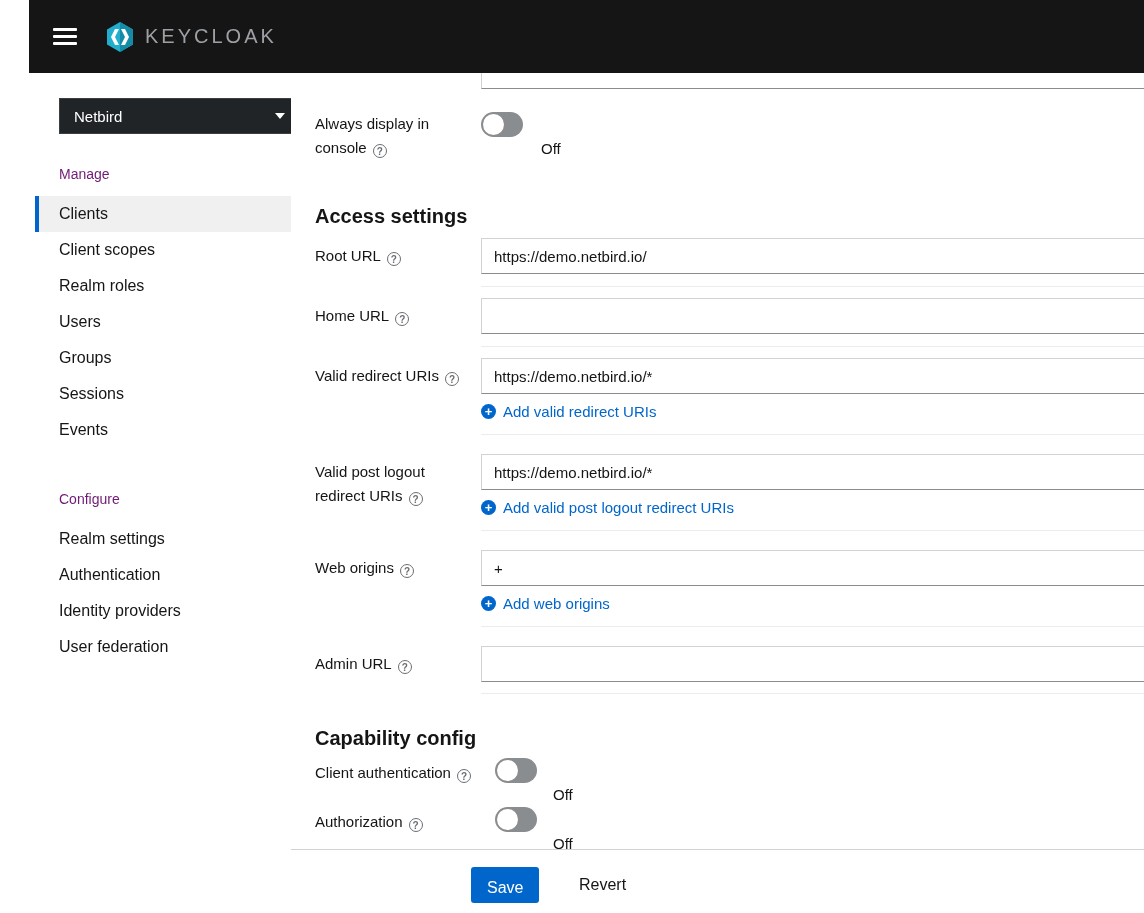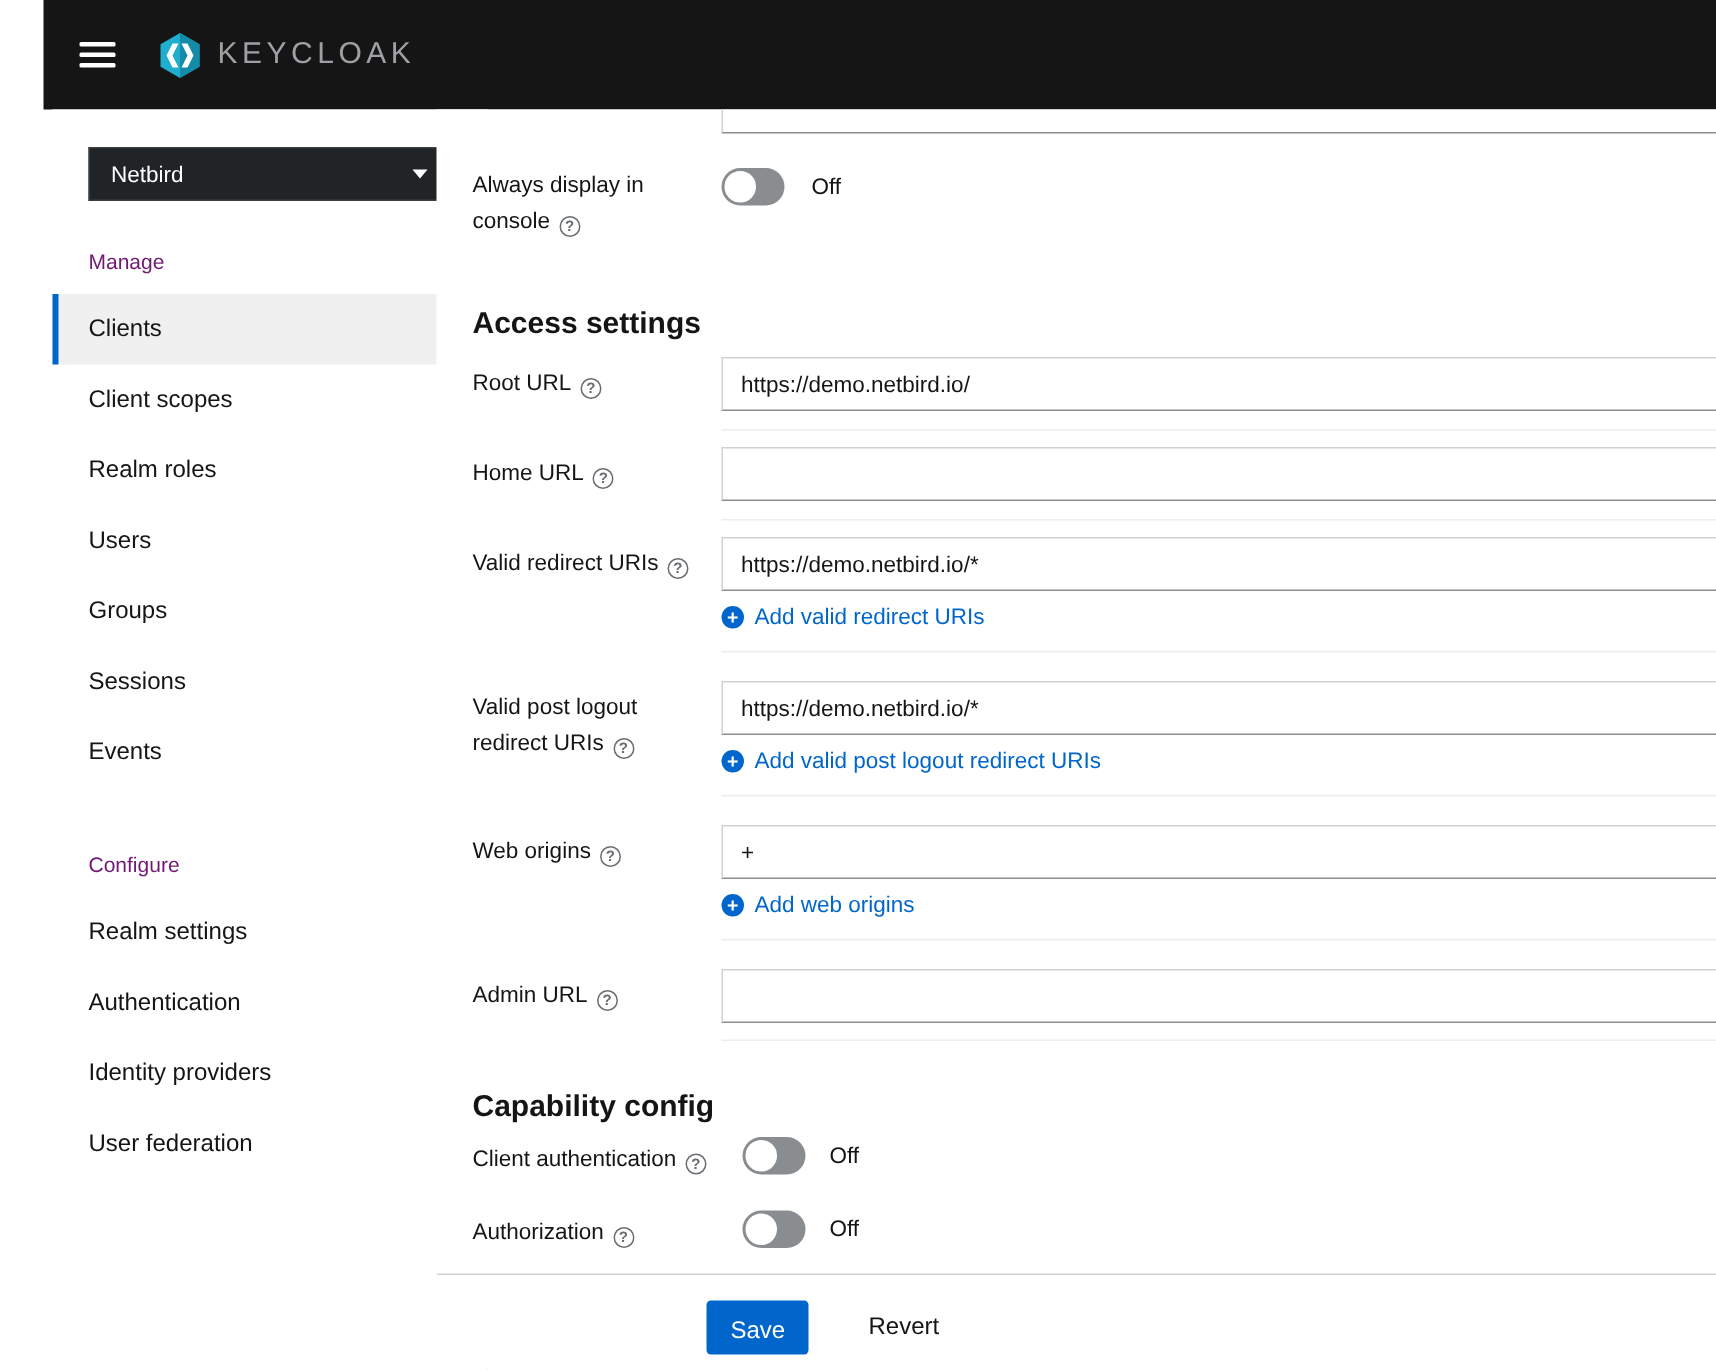--- a/index.html
+++ b/index.html
@@ -17,21 +17,21 @@
   .brand { margin-left:26px; display:flex; align-items:center; gap:8px; cursor:pointer; }
   .brand-text { color:#9da1a5; font-size:20px; letter-spacing:3px; font-weight:500; }
 
   
   .sidebar { position:absolute; left:0; top:73px; width:290px; bottom:0; background:#fff; border-right:1px solid #d2d2d2;margin-left:35px; }
   .realm-select { margin:25px 24px 0 24px; height:36px; background:#212427; border:1px solid #3c3f42; color:#fff; display:flex; align-items:center; justify-content:space-between; padding:0 14px; font-size:15px; cursor:pointer; }
   .caret-down { width:0; height:0; border-left:5px solid transparent; border-right:5px solid transparent; border-top:6px solid #fff; }
   .nav-section-title { margin:30px 0 12px 24px; font-size:14px; color:#701a75; line-height:20px; }
   .nav-section-title.mt-lg { margin-top:41px; }
   .nav-list { list-style:none; margin:0; padding:0; }
-  .nav-item { height:47px; display:flex; align-items:center; padding-left:20px; border-left:4px solid transparent; font-size:16px; color:#151515; cursor:pointer; }
+  .nav-item { height:36px; display:flex; align-items:center; padding-left:20px; border-left:4px solid transparent; font-size:16px; color:#151515; cursor:pointer; }
   .nav-item.active { background:#f0f0f0; border-left-color:#0066cc; }
 
   
   .main { position:absolute; left:291px; top:73px; right:0; bottom:0; background:#fff; overflow:hidden; }
 
   .partial-input { position:absolute; left:190px; right:-2px; top:0; height:16px; background:#fff; border-left:1px solid #d2d2d2; border-bottom:1px solid #8a8d90; }
 
   .flabel { position:absolute; left:24px; width:158px; font-size:15px; line-height:24px; color:#151515; }
   .flabel.wide { width:190px; white-space:nowrap; }
   .qicon { display:inline-block; width:14px; height:14px; line-height:13px; border:1px solid #6a6e73; border-radius:50%; color:#6a6e73; font-size:10px; font-weight:bold; text-align:center; margin-left:6px; vertical-align:-2px; cursor:pointer; }
@@ -39,21 +39,21 @@
   .finput { position:absolute; left:190px; right:-2px; height:36px; background:#fff; border:1px solid #d2d2d2; border-bottom-color:#8a8d90; padding:0 12px; font-size:15px; color:#151515; font-family:inherit; outline:none; }
   .divider { position:absolute; left:190px; right:0; height:1px; background:#ececec; }
 
   .addlink { position:absolute; left:190px; height:24px; display:flex; align-items:center; gap:7px; color:#0066cc; font-size:15px; text-decoration:none; cursor:pointer; }
   .plus-circle { width:15px; height:15px; border-radius:50%; background:#0066cc; color:#fff; font-size:13px; line-height:15px; text-align:center; font-weight:bold; }
 
   .h2 { position:absolute; left:24px; font-size:20px; font-weight:700; line-height:28px; color:#151515; }
 
   .switch { position:absolute; width:42px; height:25px; border-radius:13px; background:#8a8d90; cursor:pointer; }
   .switch .knob { position:absolute; left:2px; top:2px; width:21px; height:21px; border-radius:50%; background:#fff; }
-  .switch-label { position:absolute; font-size:15px; color:#151515; line-height:18px; }
+  .switch-label { position:absolute; font-size:15px; color:#151515; line-height:18px;margin-top:24px; }
 
   .action-bar { position:absolute; left:0; right:0; top:776px; bottom:0; background:#fff; border-top:1px solid #d2d2d2; }
   .btn-save { position:absolute; left:180px; top:17px; height:36px; padding:12px 16px; background:#0066cc; color:#fff; border:none; border-radius:3px; font-size:16px; font-family:inherit; cursor:pointer; }
   .btn-revert { position:absolute; left:280px; top:17px; height:36px; padding:0 8px; background:none; border:none; color:#151515; font-size:16px; font-family:inherit; cursor:pointer; }
 </style>
 </head>
 <body>
 
 <header class="masthead">
   <button class="hamburger">

